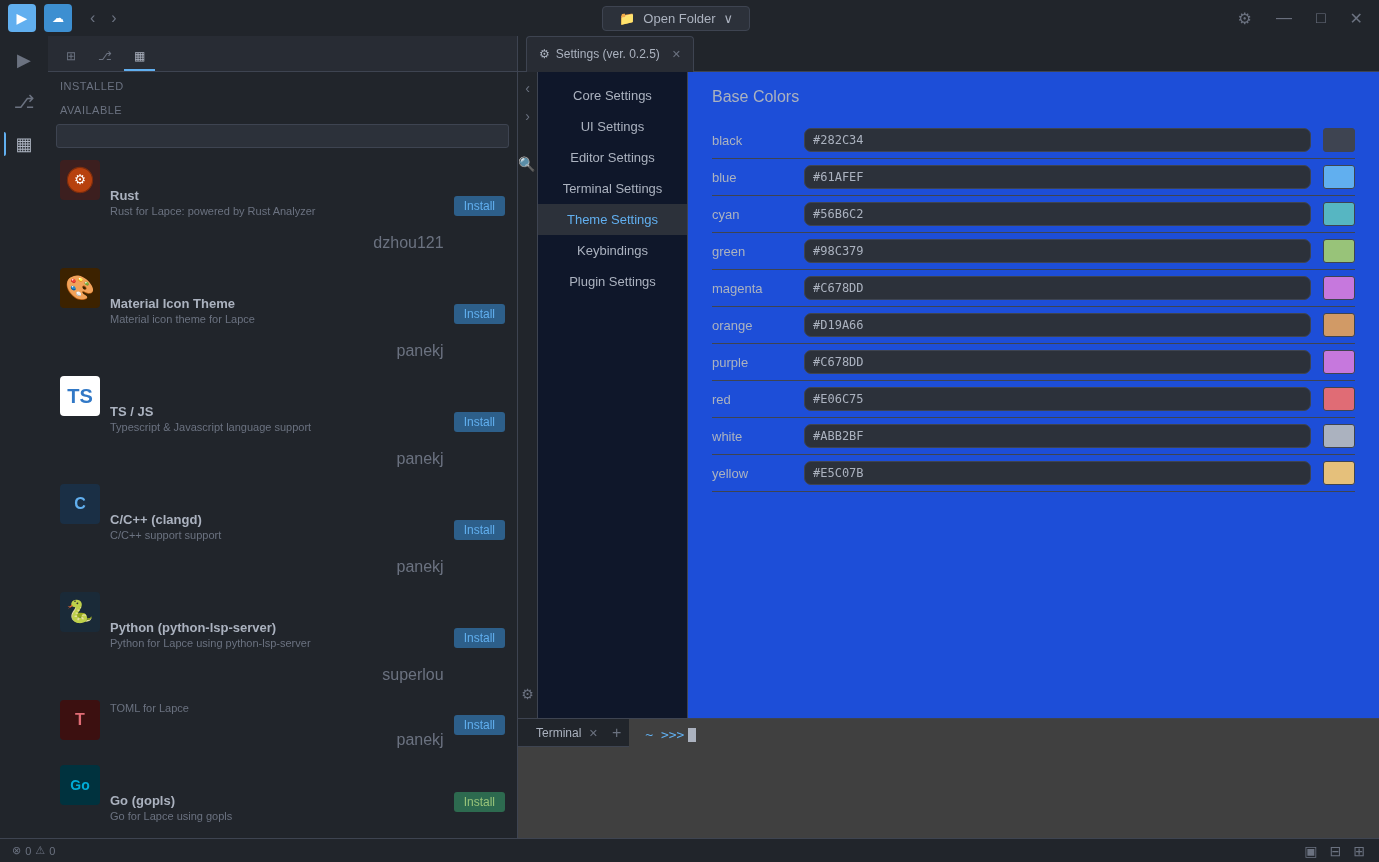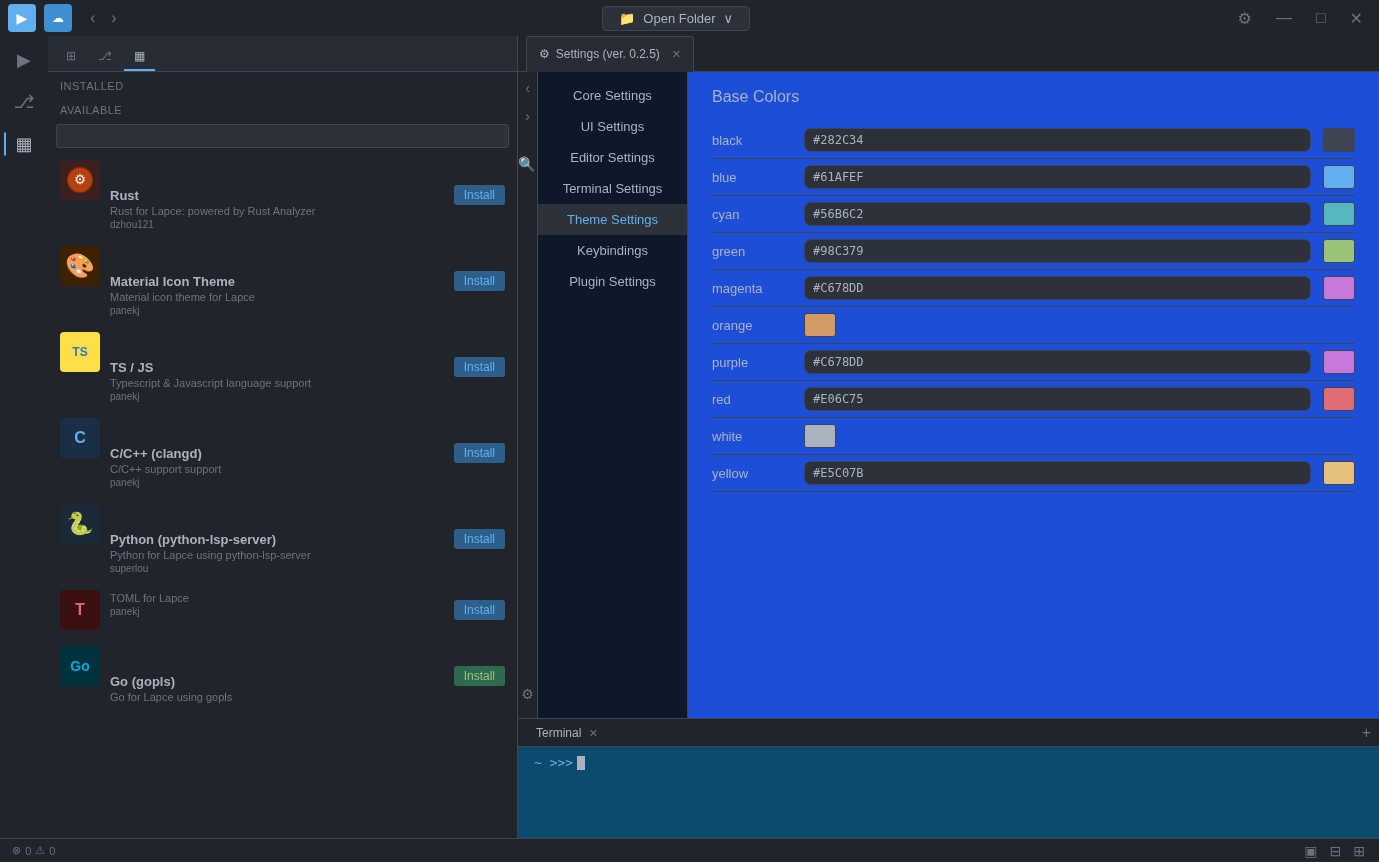--- a/index.html
+++ b/index.html
@@ -33,21 +33,21 @@
 
     .sidebar-section { padding: 8px 12px 4px; font-size: 11px; color: #6B7280; text-transform: uppercase; letter-spacing: 0.5px; }
     .search-box { margin: 4px 8px; padding: 4px 8px; background: #2C313A; border: 1px solid #3E4451; border-radius: 3px; color: #ABB2BF; font-size: 12px; width: calc(100% - 16px); }
 
     .ext-list { overflow-y: auto; flex: 1; }
     .ext-item { display: flex; align-items: flex-start; padding: 8px 12px; gap: 10px; cursor: pointer; }
     .ext-icon { width: 40px; height: 40px; border-radius: 4px; flex-shrink: 0; display: flex; align-items: center; justify-content: center; font-size: 20px; }
     .ext-info { flex: 1; }
     .ext-name { font-size: 13px; color: #ABB2BF; font-weight: 600; margin-top: 28px; }
     .ext-desc { font-size: 11px; color: #6B7280; margin-top: 2px; }
-    .ext-author { font-size: 10px; color: #6B7280; margin-top: 2px; }
+    .ext-author { font-size: 16px; color: #6B7280; margin-top: 17px; text-align: right; }
     .ext-install { background: #2D5F8A; border: none; color: #61AFEF; padding: 3px 10px; border-radius: 3px; cursor: pointer; font-size: 12px; white-space: nowrap; align-self: center; }
     .ext-install.green { background: #2D6A4F; color: #98C379; }
 
     
     .settings-area { flex: 1; display: flex; flex-direction: column; overflow: hidden; }
     .settings-tabs { height: 36px; background: #21252B; display: flex; align-items: center; padding: 0 8px; gap: 4px; border-bottom: 1px solid #3E4451; flex-shrink: 0; }
     .settings-tab { display: flex; align-items: center; gap: 6px; padding: 6px 12px; font-size: 12px; color: #ABB2BF; background: #282C34; border-radius: 4px 4px 0 0; cursor: pointer; height: 36px; border: 1px solid #3E4451; border-bottom: none; }
     .settings-tab .close { margin-left: 6px; color: #6B7280; font-size: 11px; cursor: pointer; }
 
     .settings-main { flex: 1; display: flex; overflow: hidden; }
@@ -59,21 +59,21 @@
 
     
     .settings-content { flex: 1; background: #1d4ed8; overflow-y: auto; padding: 16px 24px; }
     .settings-section-title { font-size: 16px; color: #ABB2BF; margin-bottom: 16px; font-weight: 500; }
     .color-row { display: flex; align-items: center; gap: 12px; padding: 6px 0; border-bottom: 1px solid #3E4451; }
     .color-label { width: 80px; font-size: 13px; color: #ABB2BF; flex-shrink: 0; }
     .color-input { flex: 1; background: #2C313A; border: 1px solid #3E4451; border-radius: 7px; color: #ABB2BF; padding: 4px 8px; font-size: 12px; font-family: monospace; }
     .color-swatch { width: 32px; height: 24px; border-radius: 3px; border: 1px solid #3E4451; flex-shrink: 0; cursor: pointer; }
 
     
-    .bottom-panel { height: 120px; background: #0c4a6e; border-top: 1px solid #3E4451; display: flex; flex-direction: column; flex-shrink: 0; }
+    .bottom-panel { height: 120px; background: #404040; border-top: 1px solid #3E4451; display: flex; flex-direction: row; flex-shrink: 0; }
     .bottom-tabs { display: flex; align-items: center; height: 28px; background: #21252B; border-bottom: 1px solid #3E4451; padding: 0 8px; gap: 4px; }
     .bottom-tab { padding: 4px 10px; font-size: 12px; color: #ABB2BF; cursor: pointer; }
     .bottom-tab-close { color: #6B7280; font-size: 11px; cursor: pointer; margin-left: 4px; }
     .bottom-add { margin-left: auto; color: #6B7280; cursor: pointer; font-size: 16px; }
     .terminal-area { flex: 1; padding: 8px 16px; display: flex; align-items: flex-start; }
     .terminal-prompt { color: #61AFEF; font-family: monospace; font-size: 13px; display: flex; align-items: center; gap: 4px; }
     .terminal-cursor { width: 8px; height: 14px; background: #ABB2BF; display: inline-block; vertical-align: middle; }
 
     
     .statusbar { height: 24px; background: #21252B; border-top: 1px solid #3E4451; display: flex; align-items: center; padding: 0 12px; gap: 16px; flex-shrink: 0; }
@@ -155,21 +155,21 @@
         <div class="ext-icon" style="background:#3C2200; font-size:24px;">🎨</div>
         <div class="ext-info">
           <div class="ext-name">Material Icon Theme</div>
           <div class="ext-desc">Material icon theme for Lapce</div>
           <div class="ext-author">panekj</div>
         </div>
         <button class="ext-install">Install</button>
       </div>
 
       <div class="ext-item">
-        <div class="ext-icon" style="background:#fde047; color:#3178C6; font-weight:bold; font-size:12px;">TS</div>
+        <div class="ext-icon" style="background:#ffffff; color:#3178C6; font-weight:bold; font-size:20px;">TS</div>
         <div class="ext-info">
           <div class="ext-name">TS / JS</div>
           <div class="ext-desc">Typescript &amp; Javascript language support</div>
           <div class="ext-author">panekj</div>
         </div>
         <button class="ext-install">Install</button>
       </div>
 
       <div class="ext-item">
         <div class="ext-icon" style="background:#1A2F45; color:#61AFEF; font-weight:bold; font-size:16px;">C</div>
@@ -280,34 +280,36 @@
     <input class="color-input" type="text" value="#98C379" style="">
     <div class="color-swatch" style="background:#98C379;"></div>
   </div>
             <div class="color-row">
     <span class="color-label">magenta</span>
     <input class="color-input" type="text" value="#C678DD" style="">
     <div class="color-swatch" style="background:#C678DD;"></div>
   </div>
             <div class="color-row">
     <span class="color-label">orange</span>
+    <input class="color-input" type="text" value="#D19A66" style="">
     <div class="color-swatch" style="background:#D19A66;"></div>
   </div>
             <div class="color-row">
     <span class="color-label">purple</span>
     <input class="color-input" type="text" value="#C678DD" style="">
     <div class="color-swatch" style="background:#C678DD;"></div>
   </div>
             <div class="color-row">
     <span class="color-label">red</span>
     <input class="color-input" type="text" value="#E06C75" style="">
     <div class="color-swatch" style="background:#E06C75;"></div>
   </div>
             <div class="color-row">
     <span class="color-label">white</span>
+    <input class="color-input" type="text" value="#ABB2BF" style="">
     <div class="color-swatch" style="background:#ABB2BF;"></div>
   </div>
             <div class="color-row">
     <span class="color-label">yellow</span>
     <input class="color-input" type="text" value="#E5C07B" style="">
     <div class="color-swatch" style="background:#E5C07B;"></div>
   </div>
           </div>
       </div>
     </div>

